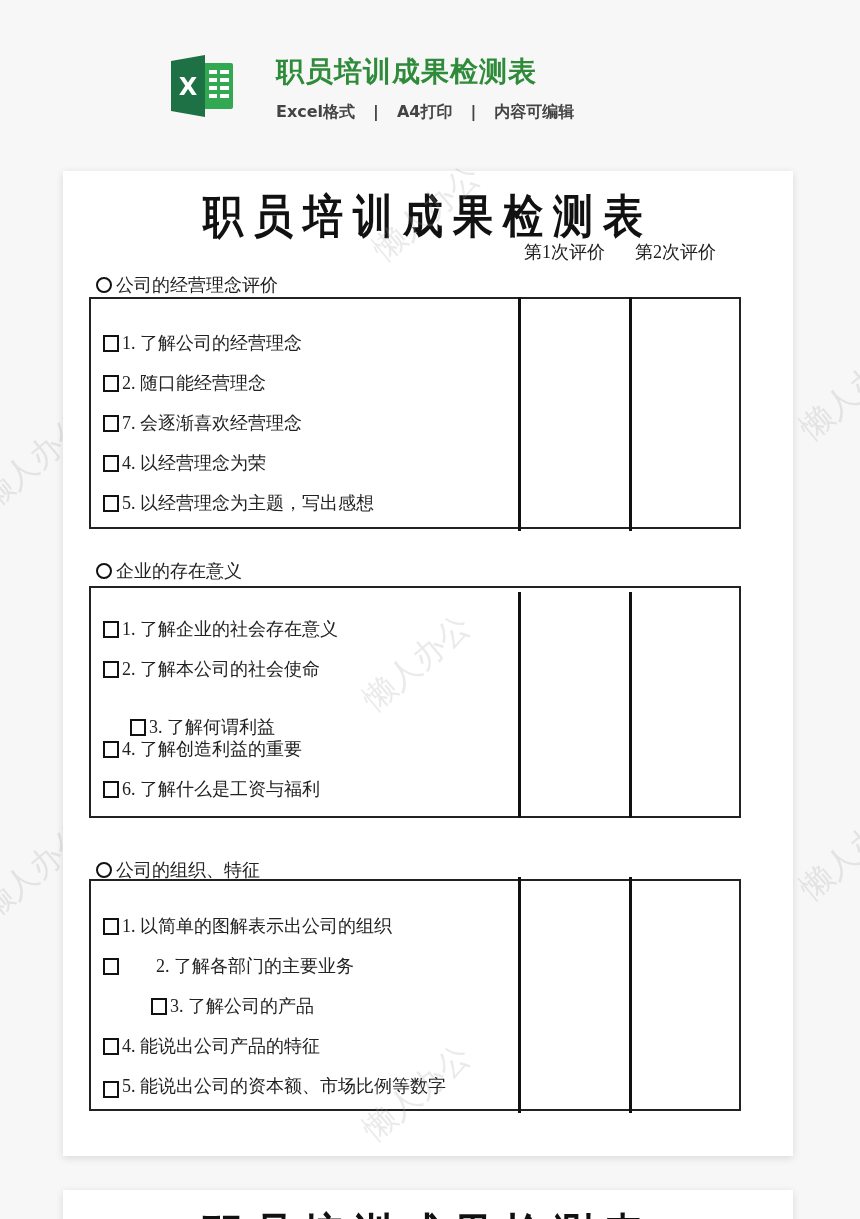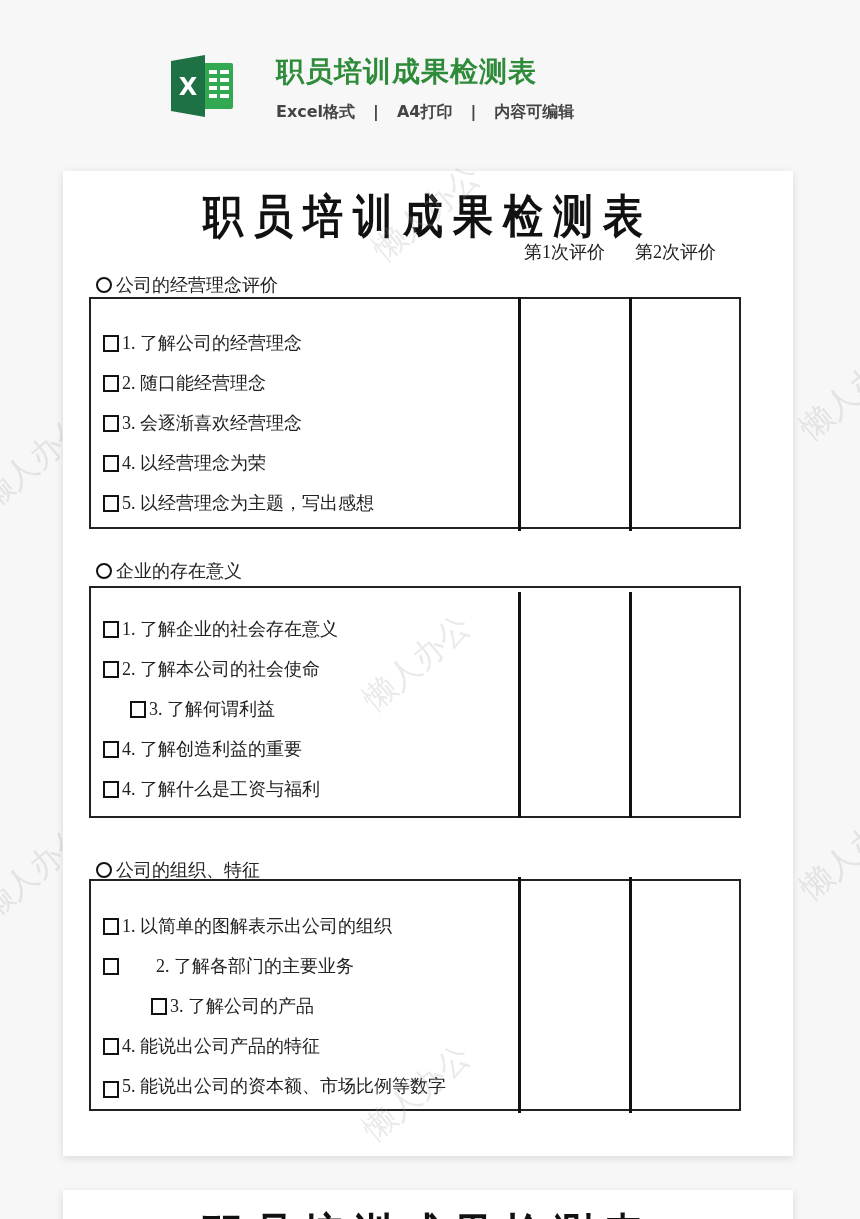--- a/index.html
+++ b/index.html
@@ -131,21 +131,21 @@
   <div class="item" style="top:160px;">
       <span class="chk"></span>
       <span>1. 了解公司的经营理念</span>
     </div>
   <div class="item" style="top:200px;">
       <span class="chk"></span>
       <span>2. 随口能经营理念</span>
     </div>
   <div class="item" style="top:240px;">
       <span class="chk"></span>
-      <span>3. 会逐渐喜欢经营理念</span>
+      <span>7. 会逐渐喜欢经营理念</span>
     </div>
   <div class="item" style="top:280px;">
       <span class="chk"></span>
       <span>4. 以经营理念为荣</span>
     </div>
   <div class="item" style="top:320px;">
       <span class="chk"></span>
       <span>5. 以经营理念为主题，写出感想</span>
     </div>
 
@@ -157,31 +157,31 @@
   <div class="vline" style="left:455px;top:421px;height:226px;"></div>
   <div class="vline" style="left:566px;top:421px;height:226px;"></div>
   <div class="item" style="top:446px;">
       <span class="chk"></span>
       <span>1. 了解企业的社会存在意义</span>
     </div>
   <div class="item" style="top:486px;">
       <span class="chk"></span>
       <span>2. 了解本公司的社会使命</span>
     </div>
-  <div class="item" style="top:526px;padding-left:27px;">
+  <div class="item" style="top:544px;padding-left:27px;">
       <span class="chk"></span>
       <span>3. 了解何谓利益</span>
     </div>
   <div class="item" style="top:566px;text-align:center;">
       <span class="chk"></span>
       <span>4. 了解创造利益的重要</span>
     </div>
   <div class="item" style="top:606px;">
       <span class="chk"></span>
-      <span>4. 了解什么是工资与福利</span>
+      <span>6. 了解什么是工资与福利</span>
     </div>
 
   <div class="section-label" style="top:687px;">
     <span class="circle"></span>
     <span>公司的组织、特征</span>
   </div>
   <div class="box" style="top:708px;height:232px;"></div>
   <div class="vline" style="left:455px;top:706px;height:236px;"></div>
   <div class="vline" style="left:566px;top:706px;height:236px;"></div>
   <div class="item" style="top:743px;">

